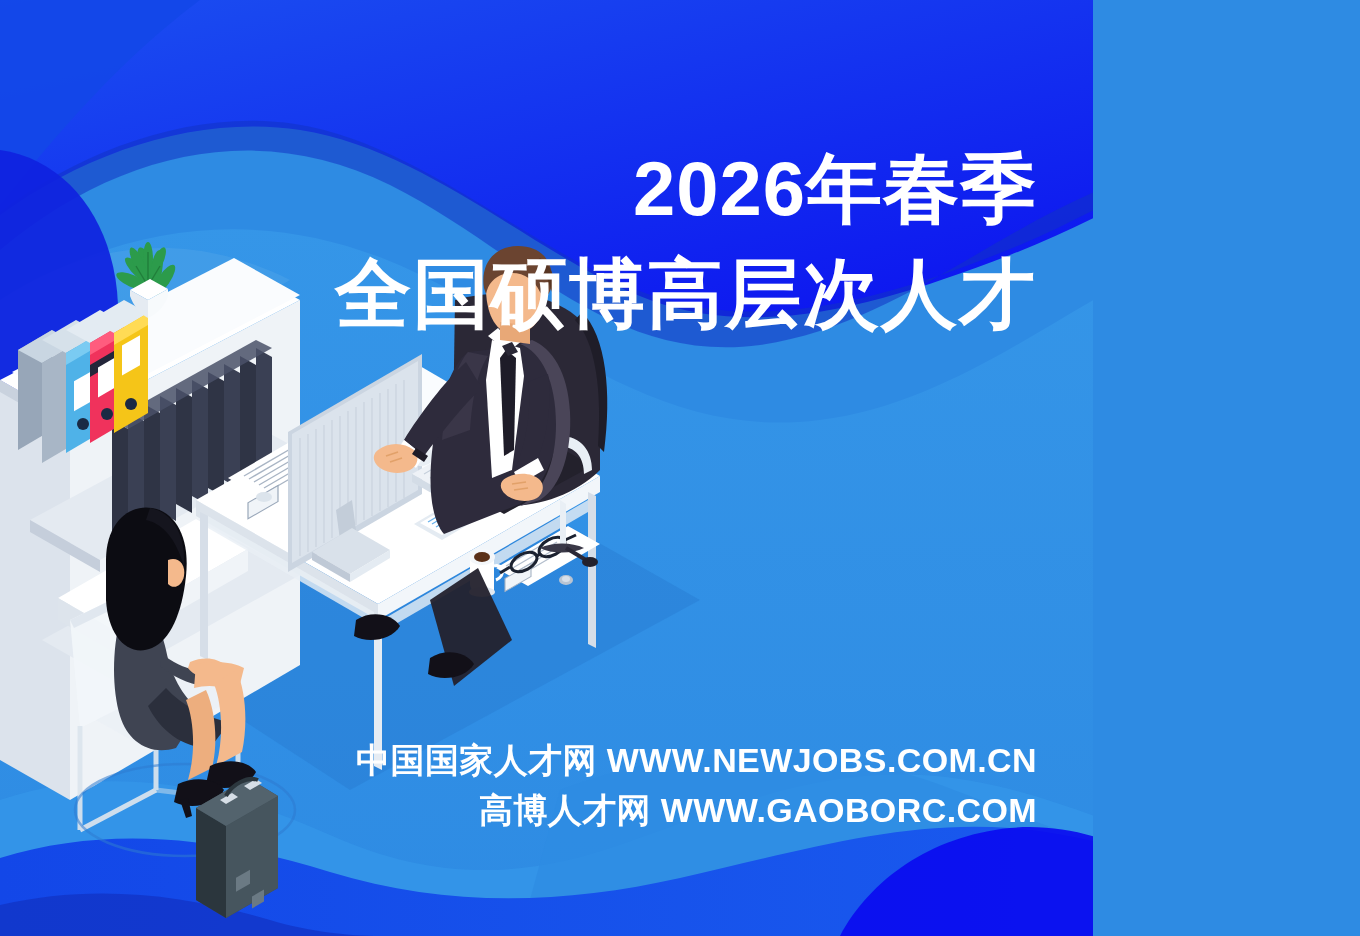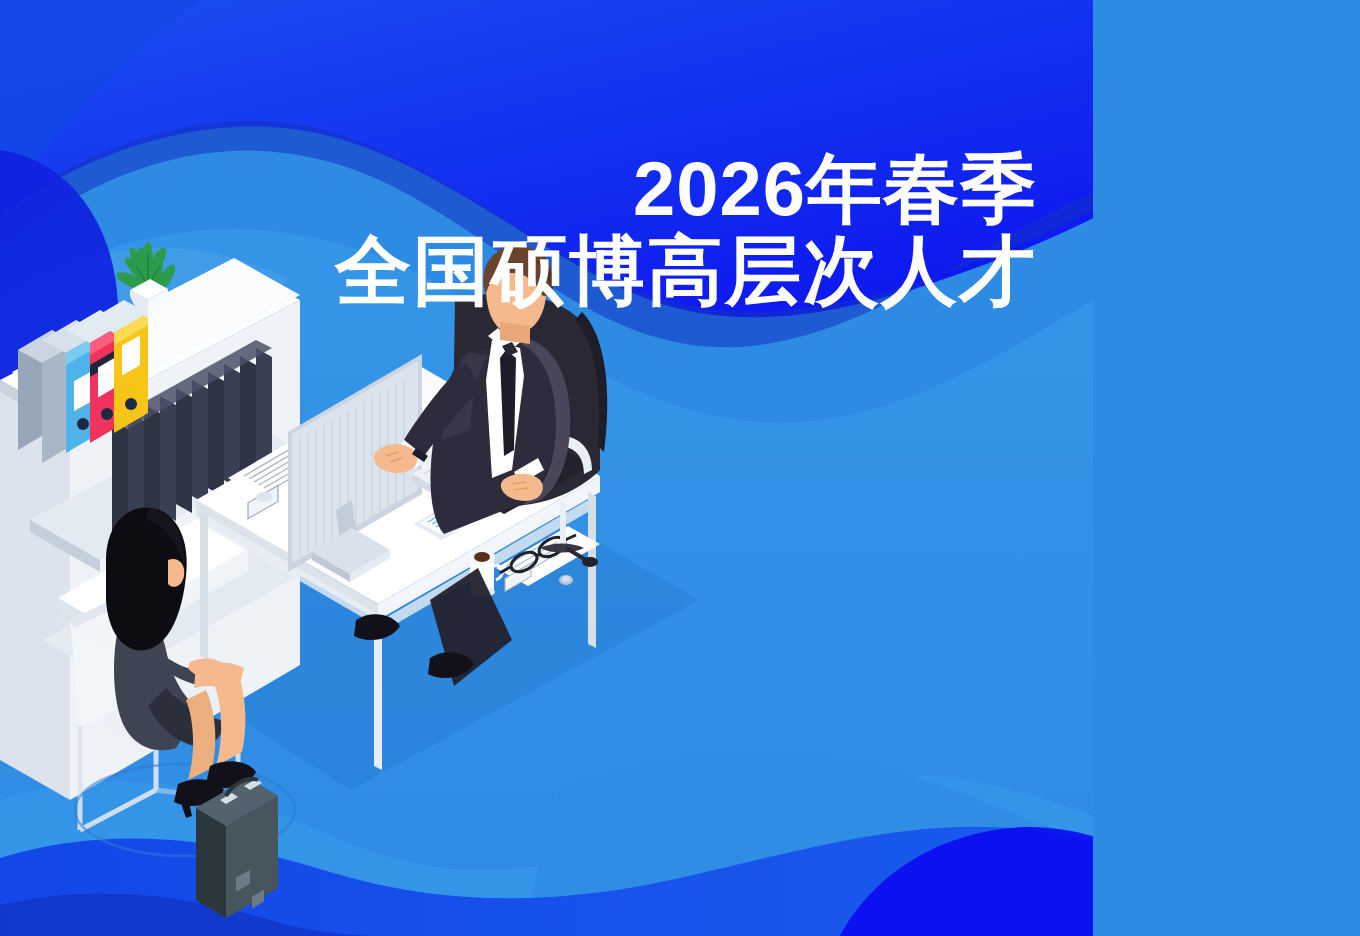--- a/index.html
+++ b/index.html
@@ -39,21 +39,21 @@
   .title-line {
     display: block;
     color: #FFFFFF;
     font-weight: 800;
     letter-spacing: 1px;
     white-space: nowrap;
     text-align: right;
     font-family: "Liberation Sans", "DejaVu Sans", sans-serif;
   }
   .title-line.l1 { font-size: 76px; line-height: 1.02; }
-  .title-line.l2 { font-size: 76px; line-height: 1.14; letter-spacing: 2px; }
+  .title-line.l2 { font-size: 76px; line-height: 1.14; letter-spacing: 2px; margin-top: 23px; }
   .title-line.l3 { font-size: 76px; line-height: 1.14; letter-spacing: 2px; }
 
   .footer-block {
     position: absolute;
     right: 56px;
     top: 736px;
     width: 760px;
     text-align: right;
     z-index: 20;
   }
@@ -481,14 +481,18 @@
       <rect x="252" y="870" width="12" height="12" fill="#6B7A84" transform="skewY(-30) translate(0,172)"></rect>
     </g>
 
   </svg>
 
   <div class="title-block">
     <span class="title-line l1">2026年春季</span>
     <span class="title-line l2">全国硕博高层次人才</span>
   </div>
 
+  <div class="footer-block">
+    <span class="footer-line">中国国家人才网 WWW.NEWJOBS.COM.CN</span>
+    <span class="footer-line">高博人才网 WWW.GAOBORC.COM</span>
+  </div>
 
 </div>
 
 </body></html>

